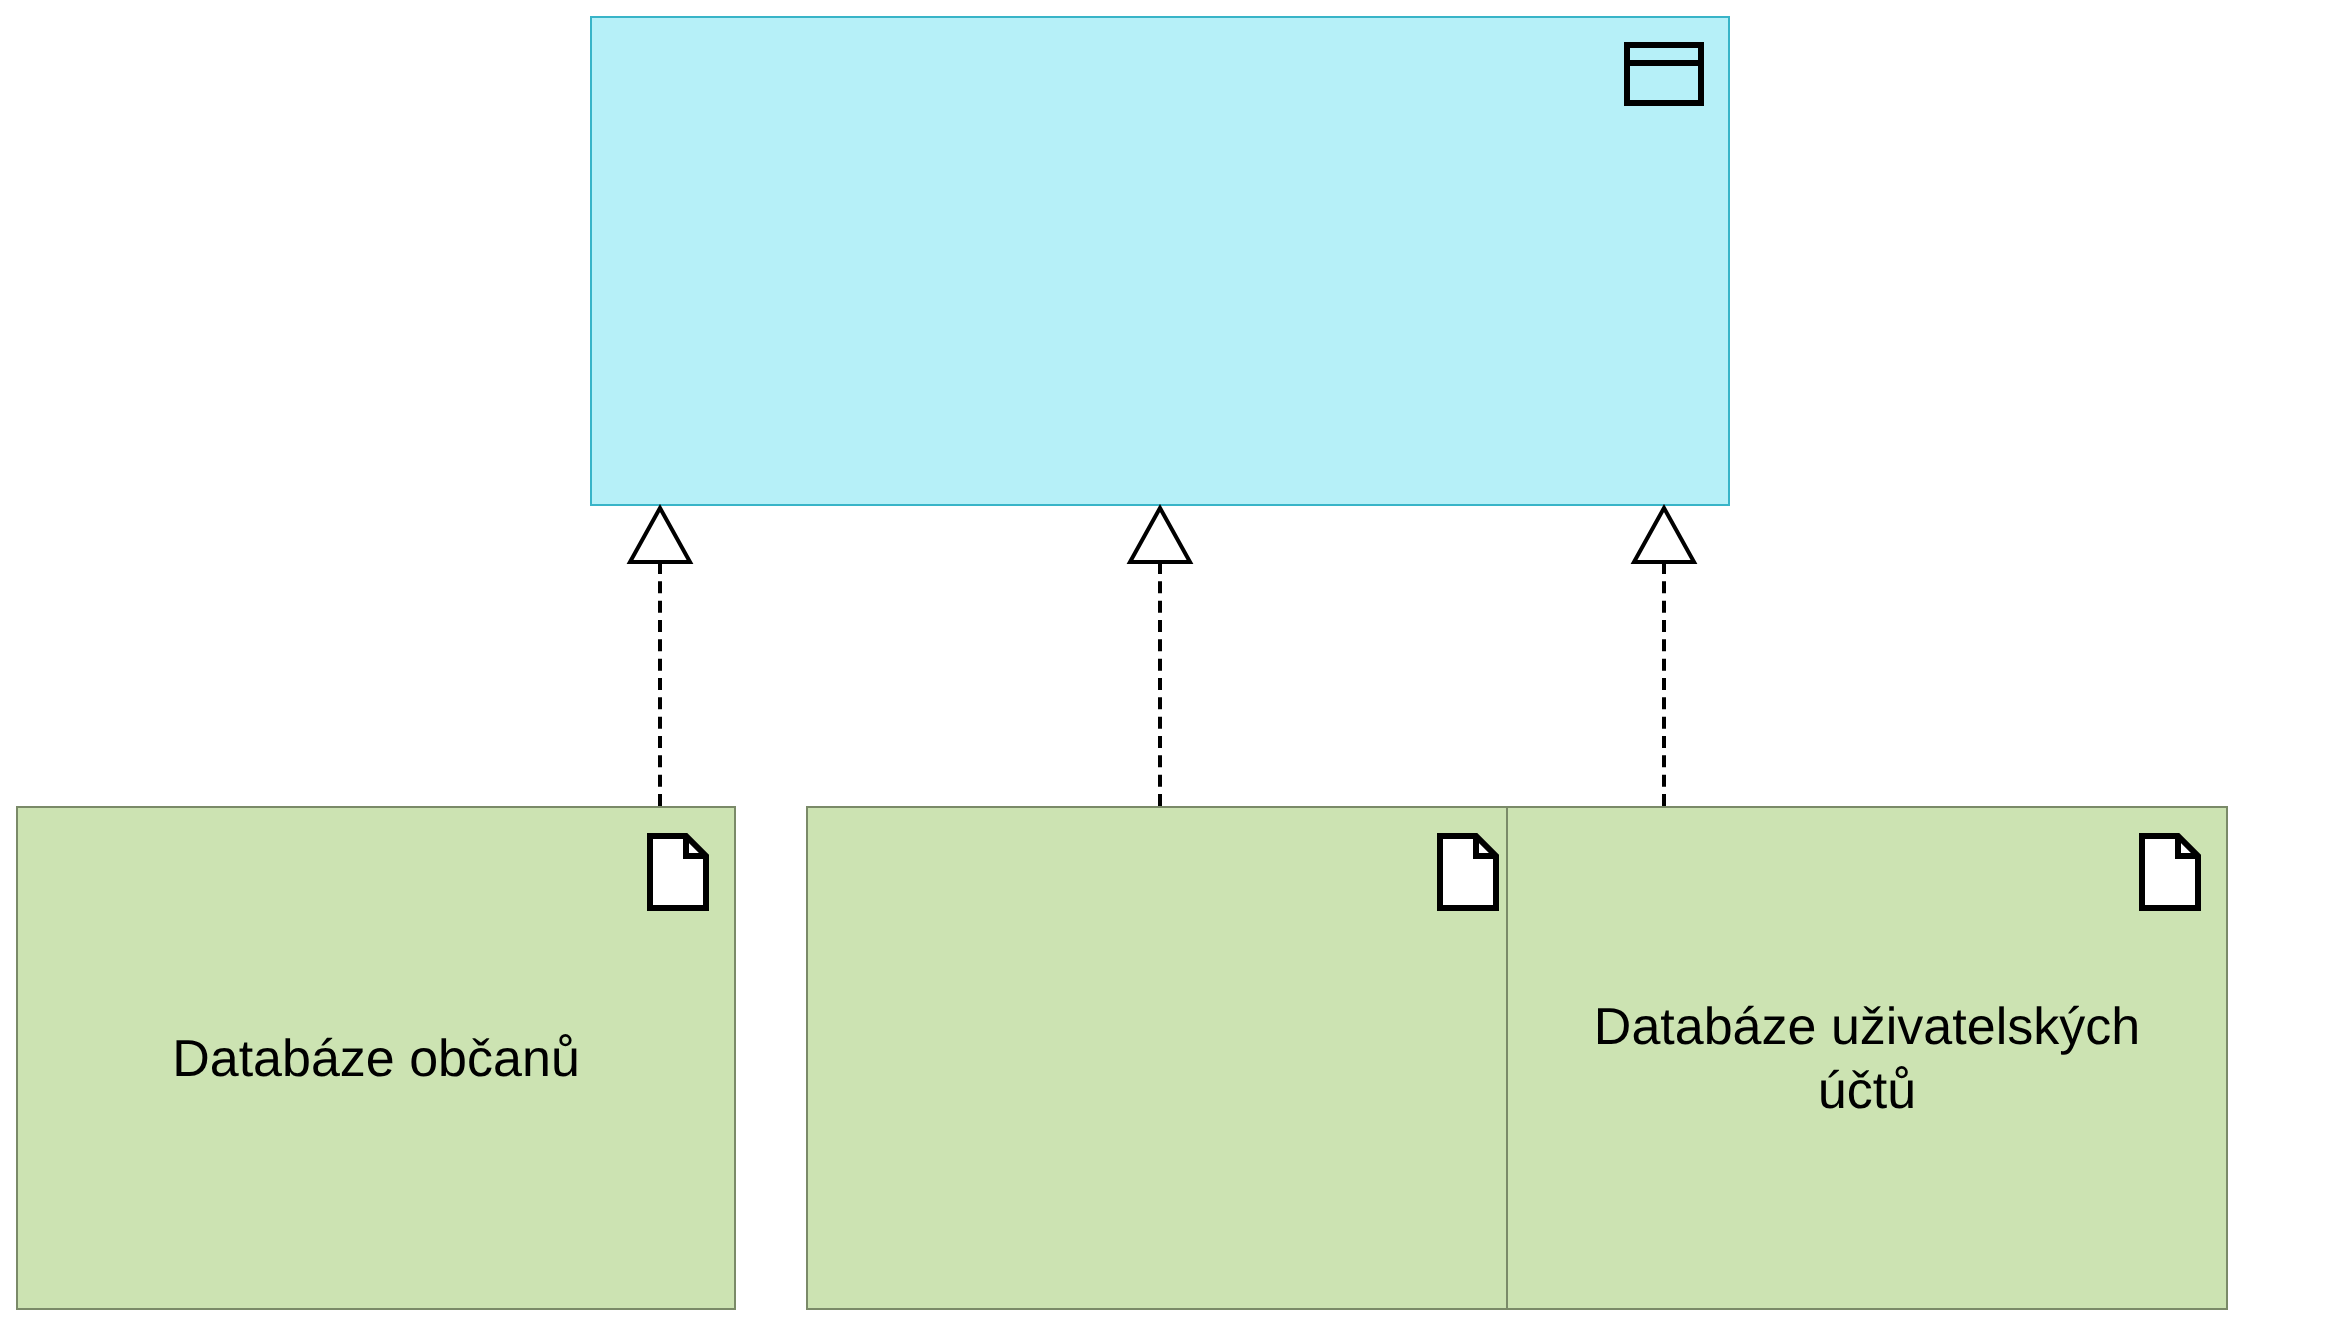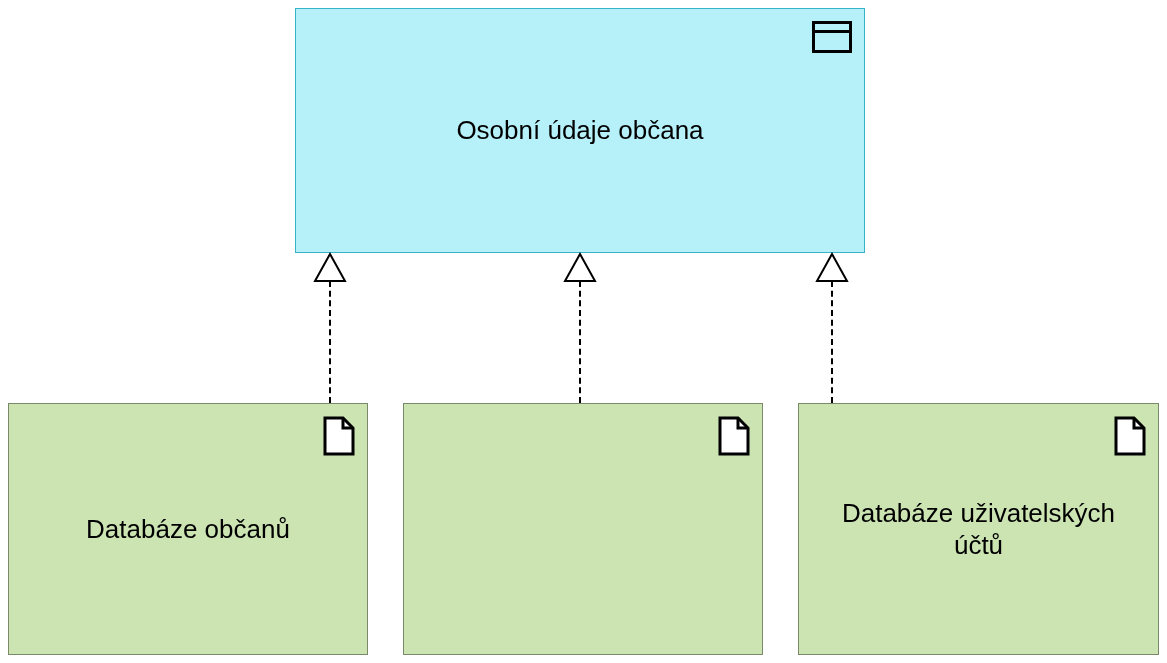--- a/index.html
+++ b/index.html
@@ -39,21 +39,21 @@
     border: 1px solid #38b4c8;
   }
   .artifact {
     background: #cce3b2;
     border: 1px solid #7a8a68;
     top: 403px;
     height: 252px;
   }
   .artifact-1 { left: 8px;   width: 360px; text-align: center; }
   .artifact-2 { left: 403px; width: 360px; }
-  .artifact-3 { left: 798px; width: 361px; }
+  .artifact-3 { left: 753px; width: 361px; }
   .node-icon {
     position: absolute;
     top: 12px;
     right: 12px;
     line-height: 0;
   }
   .connector-line {
     position: absolute;
     width: 0;
     border-left: 2px dashed #000000;
@@ -74,21 +74,20 @@
 
 <div class="canvas">
 
   <div class="node business-object">
     <span class="node-icon">
       <svg width="40" height="32" viewBox="0 0 40 32">
         <rect x="1.5" y="1.5" width="37" height="29" fill="none" stroke="#000000" stroke-width="3"></rect>
         <line x1="1.5" y1="10.5" x2="38.5" y2="10.5" stroke="#000000" stroke-width="3"></line>
       </svg>
     </span>
-    <span class="label">Osobní údaje občana</span>
   </div>
 
   <span class="connector-head head-1">
     <svg width="34" height="31" viewBox="0 0 34 31">
       <polygon points="17,2 32,29 2,29" fill="#ffffff" stroke="#000000" stroke-width="2"></polygon>
     </svg>
   </span>
   <div class="connector-line line-1"></div>
 
   <span class="connector-head head-2">

